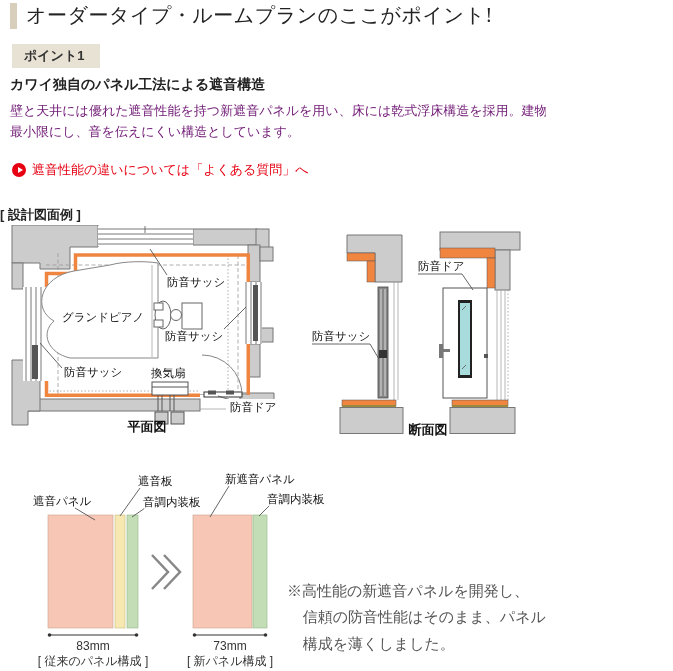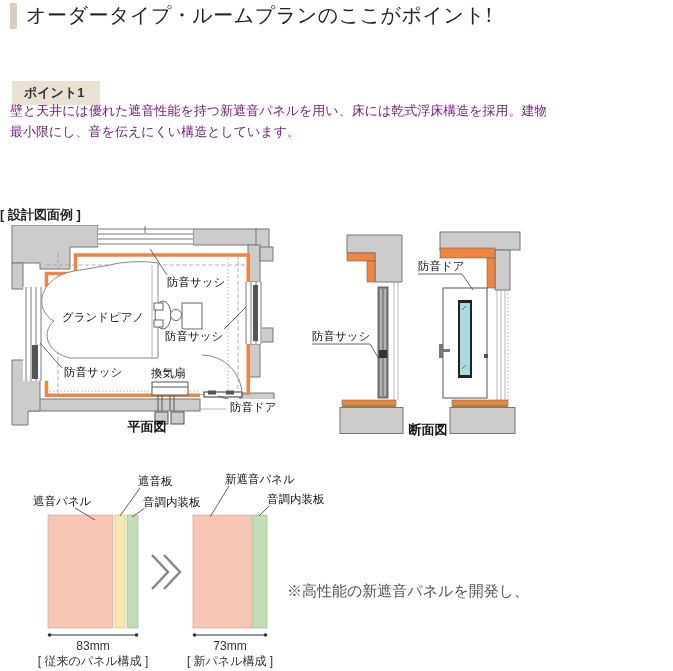--- a/index.html
+++ b/index.html
@@ -4,21 +4,21 @@
 <style>
   html,body{margin:0;padding:0;background:#fff;}
   #page{position:relative;width:546px;height:671px;background:#fff;overflow:hidden;
         font-family:"Liberation Sans",sans-serif;color:#333;}
   
   .hdr{position:absolute;left:10px;top:2px;display:flex;align-items:center;}
   .hdr-bar{width:7px;height:26px;background:#d7cfbc;margin-right:9px;}
   .hdr-title{font-family:"Liberation Serif","DejaVu Serif",serif;font-size:20px;color:#222;letter-spacing:.5px;}
   
   .badge{position:absolute;left:12px;top:44px;background:#e8e2d4;color:#333;
-         font-size:13px;font-weight:bold;padding:3px 16px 3px 12px;margin-top:37px;}
+         font-size:13px;font-weight:bold;padding:3px 16px 3px 12px;}
   .heading{position:absolute;left:10px;top:76px;font-size:14px;font-weight:bold;color:#222;}
   .body-text{position:absolute;left:10px;top:100px;width:655px;font-size:13px;
              line-height:1.65;color:#701a75;}
   
   .faq-link{position:absolute;left:12px;top:161px;display:flex;align-items:center;
             color:#e60012;font-size:13px;cursor:pointer;text-decoration:none;}
   .play-ic{width:14px;height:14px;border-radius:50%;background:#e60012;display:inline-flex;
            align-items:center;justify-content:center;margin-right:6px;flex:0 0 auto;}
   .play-ic::before{content:"";display:block;width:0;height:0;margin-left:2px;
            border-left:5px solid #fff;border-top:3.5px solid transparent;border-bottom:3.5px solid transparent;}
@@ -44,22 +44,27 @@
 <body>
 
 <div id="page">
 
   <div class="hdr">
     <div class="hdr-bar"></div>
     <div class="hdr-title">オーダータイプ・ルームプランのここがポイント!</div>
   </div>
 
   <div class="badge">ポイント1</div>
+  <div class="heading">カワイ独自のパネル工法による遮音構造</div>
   <div class="body-text">壁と天井には優れた遮音性能を持つ新遮音パネルを用い、床には乾式浮床構造を採用。建物との接する部分を最小限にし、音を伝えにくい構造としています。</div>
 
+  <a class="faq-link">
+    <span class="play-ic"></span>
+    <span>遮音性能の違いについては「よくある質問」へ</span>
+  </a>
 
   <div class="section-label">[ 設計図面例 ]</div>
 
   <svg style="left:10px;top:225px;" width="285" height="218" viewBox="0 0 285 218">
 
     <g>
       <polygon class="wall" points="2,0 88,0 88,22 60,22 60,44 30,44 30,38 2,38"></polygon>
       <rect class="wall" x="2" y="38" width="11" height="26"></rect>
       <rect class="wall" x="183" y="4" width="64" height="16"></rect>
       <rect class="wall" x="246" y="4" width="13" height="30"></rect>
@@ -255,15 +260,16 @@
       <circle cx="240.5" cy="172" r="1.8" fill="#333" stroke="none"></circle>
     </g>
     <text class="dim" x="68" y="187" text-anchor="middle">83mm</text>
     <text class="dim" x="205" y="187" text-anchor="middle">73mm</text>
     <text class="pcap" x="68" y="202" text-anchor="middle">[ 従来のパネル構成 ]</text>
     <text class="pcap" x="205" y="202" text-anchor="middle">[ 新パネル構成 ]</text>
   </svg>
 
   <div class="note">
     <div class="l1">※高性能の新遮音パネルを開発し、</div>
+    <div class="l2">信頼の防音性能はそのまま、パネル構成を薄くしました。</div>
   </div>
 
 </div>
 
 </body></html>

